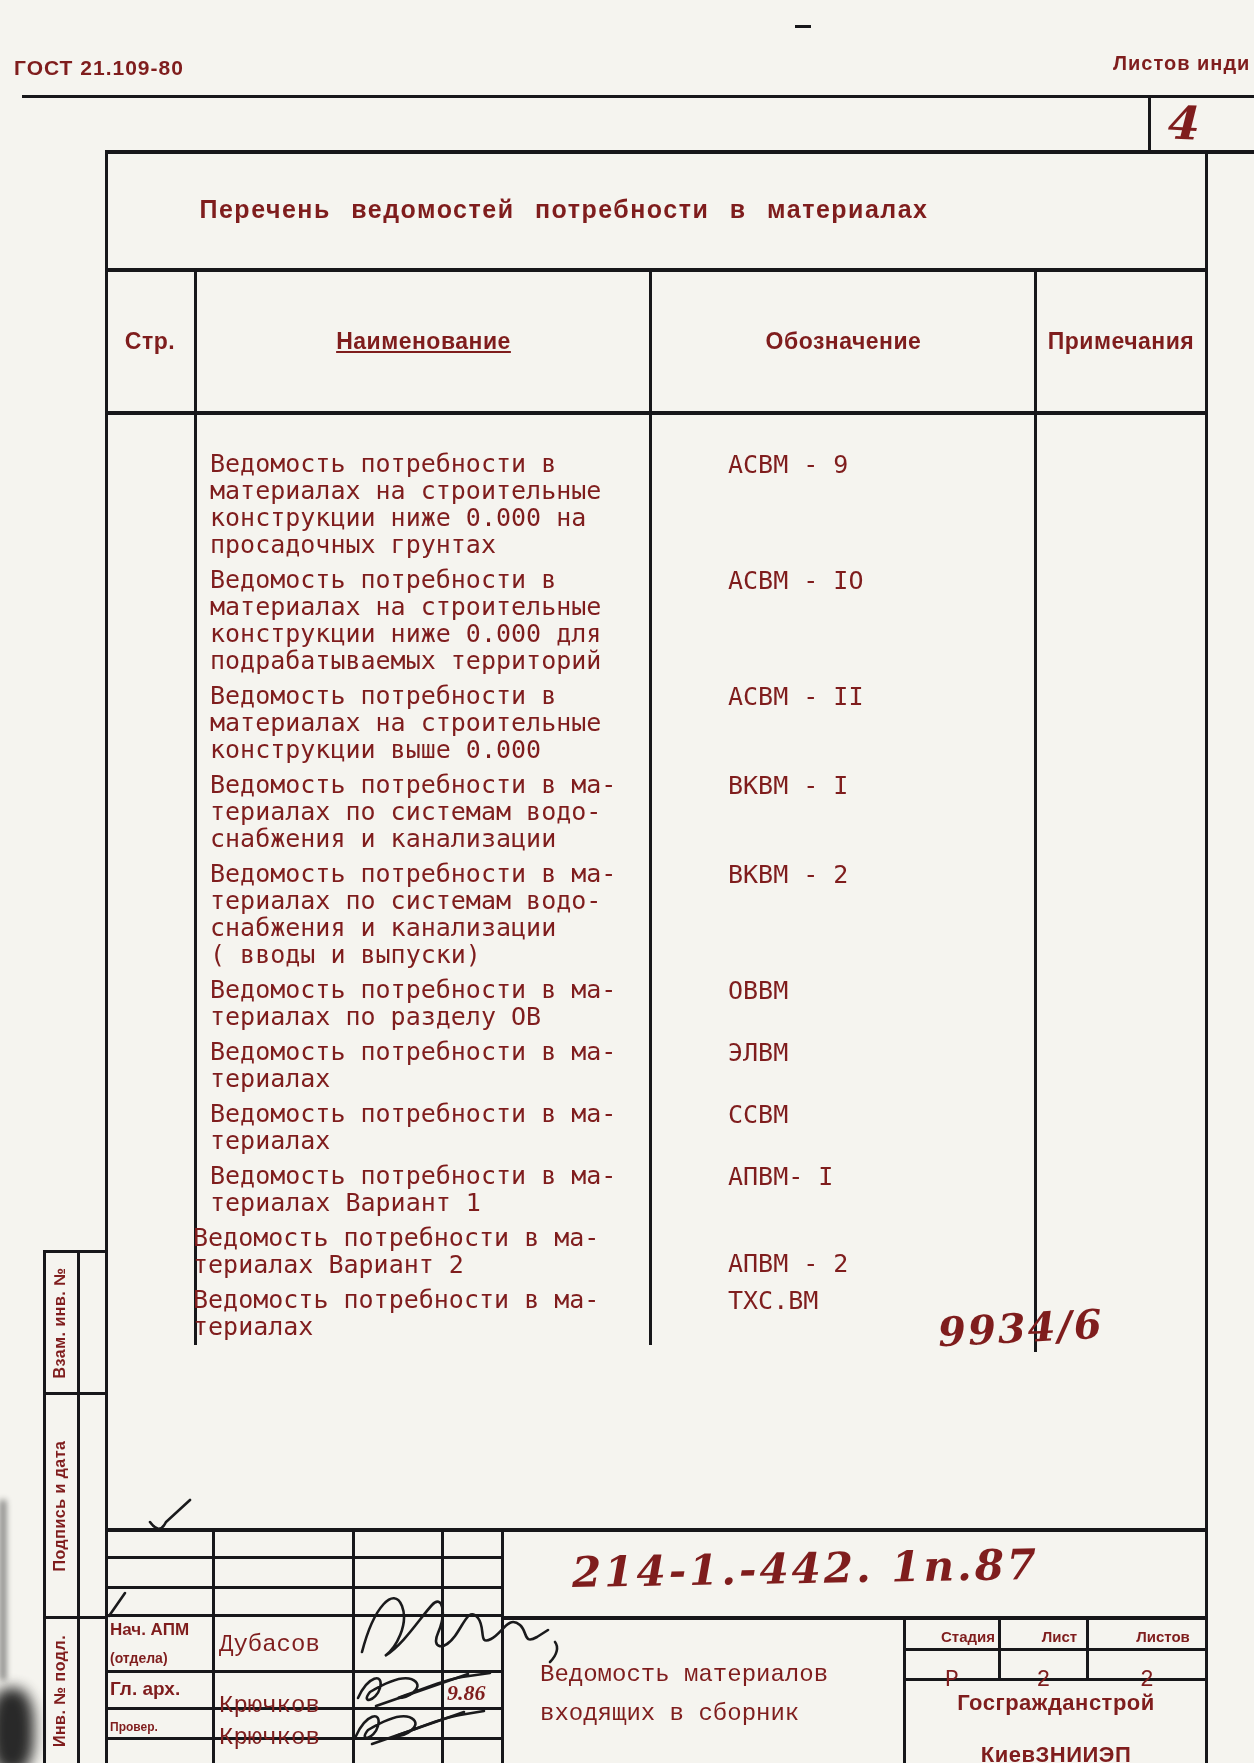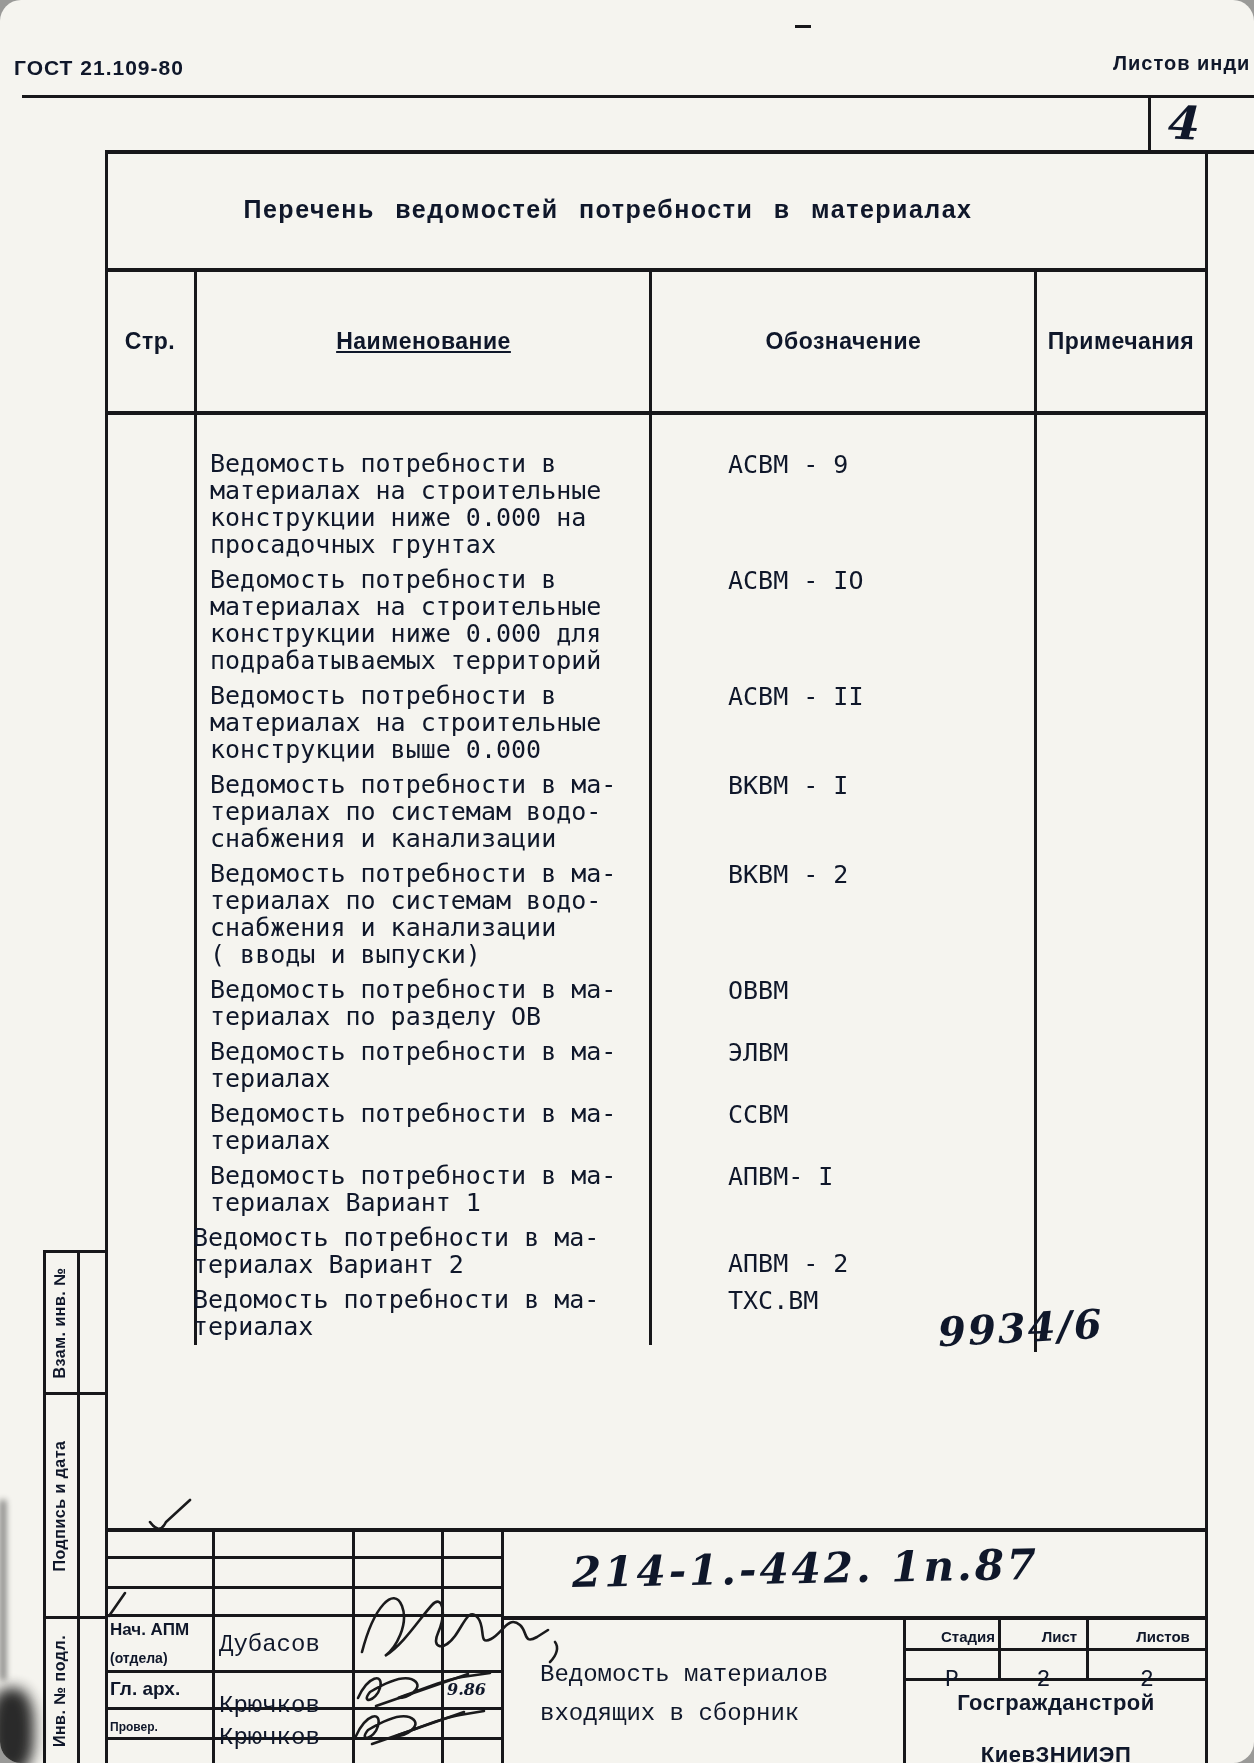--- a/index.html
+++ b/index.html
@@ -12,21 +12,21 @@
   .draft{font-family:"Liberation Sans","DejaVu Sans",sans-serif;font-weight:bold;}
   .mono{font-family:Liberation Mono, monospace;margin-top:16px;}
   .hand{font-family:"DejaVu Serif",serif;font-style:italic;font-weight:bold;}
   .abs{position:absolute;}
   .cellc{display:flex;align-items:center;justify-content:center;text-align:center;}
 
   .gost-ref{left:14px;top:56px;font-size:21px;letter-spacing:1px;}
   .form-ref{left:1113px;top:52px;font-size:20px;letter-spacing:1px;white-space:nowrap;}
   .sheet-num{left:1168px;top:96px;font-size:46px;transform:rotate(3deg);}
 
-  .tbl-title{left:105px;top:152px;width:918px;height:114px;font-size:25px;letter-spacing:1.5px;word-spacing:12px;padding-left:44px;}
+  .tbl-title{left:105px;top:152px;width:918px;height:114px;font-size:25px;letter-spacing:1.5px;word-spacing:12px;}
   .hdr{top:270px;height:143px;font-size:23px;letter-spacing:.5px;}
 
   .rows-wrap{left:105px;top:450px;width:1099px;}
   .trow{position:relative;margin-bottom:8px;}
   .tname{margin-left:105px;width:470px;font-size:25px;line-height:27px;white-space:pre-line;}
   .trow.shift .tname{margin-left:88px;}
   .tdesig{position:absolute;left:623px;top:1px;font-size:25px;line-height:27px;white-space:nowrap;}
   .tdesig.second-line{top:26px;}
 
   .doc-num{left:938px;top:1304px;font-size:40px;transform:rotate(-3deg);letter-spacing:2px;}
@@ -43,21 +43,21 @@
   .side-cell span{transform:rotate(-90deg);white-space:nowrap;font-size:16px;letter-spacing:.5px;}
 
   .smudge{position:absolute;left:-10px;top:1688px;width:44px;height:85px;background:#141414;border-radius:40%;filter:blur(7px);opacity:.9;}
   .edge-strip{position:absolute;left:0;top:1500px;width:6px;height:180px;background:#141414;filter:blur(3px);opacity:.55;}
   svg.sig{position:absolute;overflow:visible;}
   svg.sig path{fill:none;stroke:#1a1a1c;stroke-width:2.6;stroke-linecap:round;}
 </style>
 </head>
 <body>
 
-<div class="page" style="background: rgb(245, 244, 239); color: #0f172a; border-radius: 21px;">
+<div class="page" style="background: rgb(245, 244, 239); color: #7f1d1d;">
 
   <div class="abs draft gost-ref">ГОСТ 21.109-80</div>
   <div class="abs draft form-ref">Листов инди</div>
   <div class="ln" style="left:795px;top:25px;width:16px;height:3px;"></div>
   <div class="ln" style="left:22px;top:95px;width:1232px;height:3px;"></div>
 
   <div class="ln" style="left:1148px;top:95px;width:3px;height:58px;"></div>
   <div class="abs hand sheet-num">4</div>
 
   <div class="ln" style="left:105px;top:150px;width:1149px;height:4px;"></div>
@@ -165,21 +165,21 @@
   <div class="abs mono doc-title-line" style="top:1645px;">Ведомость материалов</div>
   <div class="abs mono doc-title-line" style="top:1684px;">входящих в сборник</div>
 
   <div class="abs draft stamp-role" style="top:1620px;font-size:17px;">Нач. АПМ</div>
   <div class="abs draft stamp-role" style="top:1650px;font-size:14px;">(отдела)</div>
   <div class="abs draft stamp-role" style="top:1678px;font-size:19px;">Гл. арх.</div>
   <div class="abs draft stamp-role" style="top:1720px;font-size:12px;">Провер.</div>
   <div class="abs mono stamp-name" style="top:1615px;">Дубасов</div>
   <div class="abs mono stamp-name" style="top:1676px;">Крючков</div>
   <div class="abs mono stamp-name" style="top:1708px;">Крючков</div>
-  <div class="abs hand" style="left:447px;top:1680px;font-size:16px;">9.86</div>
+  <div class="abs hand" style="left:447px;top:1680px;font-size:22px;font-family:Liberation Serif, serif;">9.86</div>
 
   <div class="abs draft cellc stage-lab" style="left:906px;width:92px;">Стадия</div>
   <div class="abs draft cellc stage-lab" style="left:1001px;width:85px;">Лист</div>
   <div class="abs draft cellc stage-lab" style="left:1089px;width:116px;">Листов</div>
   <div class="abs mono cellc stage-val" style="left:906px;width:92px;">Р</div>
   <div class="abs mono cellc stage-val" style="left:1001px;width:85px;">2</div>
   <div class="abs mono cellc stage-val" style="left:1089px;width:116px;">2</div>
   <div class="abs draft cellc org-line" style="top:1690px;">Госгражданстрой</div>
   <div class="abs draft cellc org-line" style="top:1742px;">КиевЗНИИЭП</div>
 

